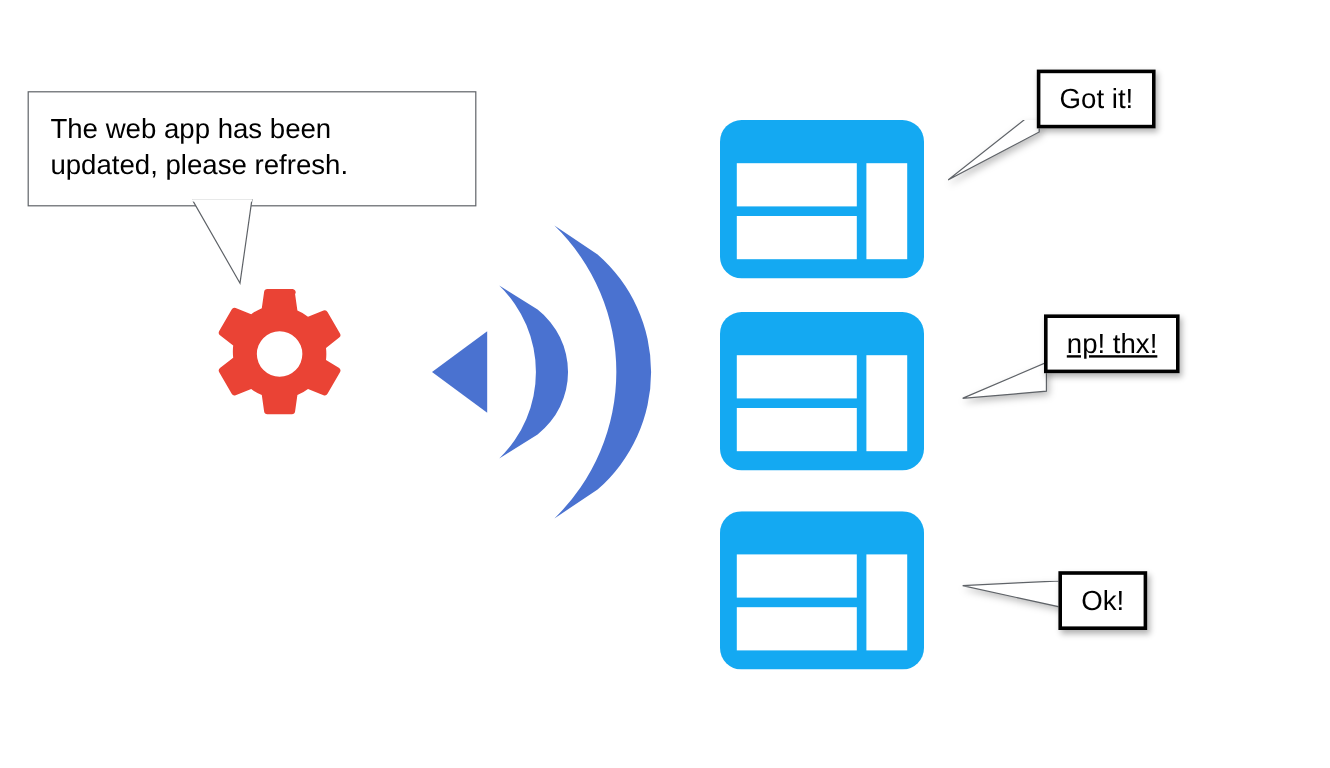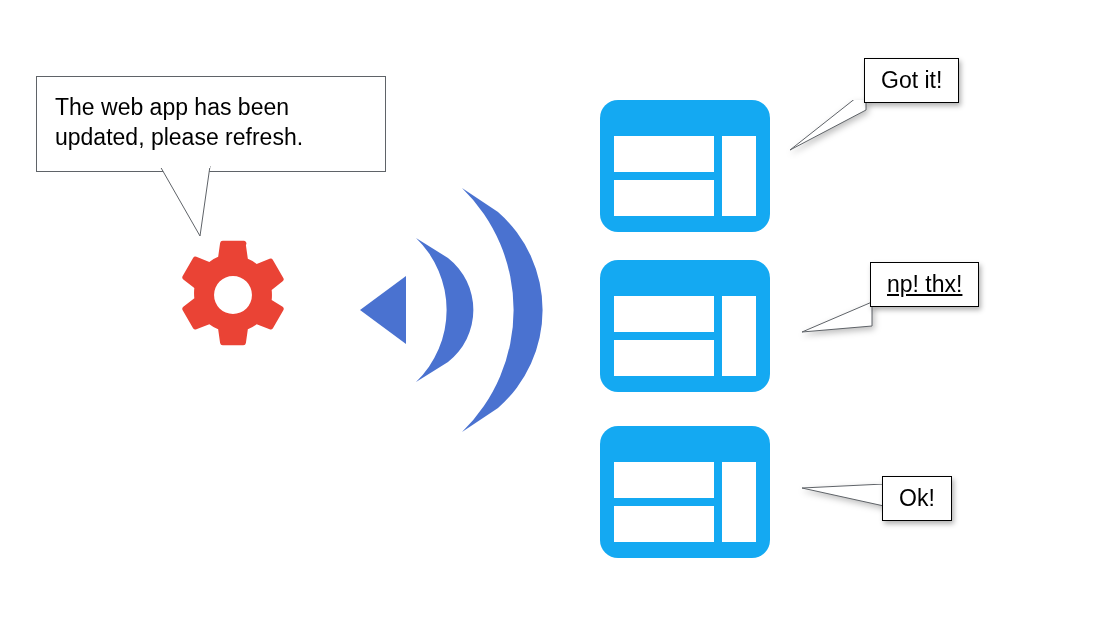--- a/index.html
+++ b/index.html
@@ -14,24 +14,24 @@
   }
   .stage {
     position: relative;
     width: 1108px;
     height: 640px;
   }
 
   
   .gear-bubble {
     position: absolute;
-    left: 36px;
+    left: 23px;
     top: 76px;
     width: 320px;
-    padding: 16px 10px 18px 18px;
+    padding: 16px 34px 18px 18px;
     border: 1px solid #5f6368;
     background: #fff;
     font-size: 23px;
     line-height: 1.3;
     color: #000;
   }
   .gear-bubble-tail {
     position: absolute;
     left: 160px;
     top: 166px;
@@ -65,21 +65,21 @@
     width: 170px;
     height: 132px;
   }
   .win1 { left: 600px; top: 100px; }
   .win2 { left: 600px; top: 260px; }
   .win3 { left: 600px; top: 426px; }
 
   
   .reply {
     position: absolute;
-    border: 1px solid #000000;
+    border: 3px solid #000000;
     background: #fff;
     padding: 8px 16px;
     font-size: 23px;
     color: #000;
     box-shadow: 2px 3px 5px rgba(0,0,0,0.3);
     white-space: nowrap;
   }
   .reply1 { left: 864px; top: 58px; }
   .reply2 { left: 870px; top: 262px; text-decoration: underline; }
   .reply3 { left: 882px; top: 476px; text-align: center; }

